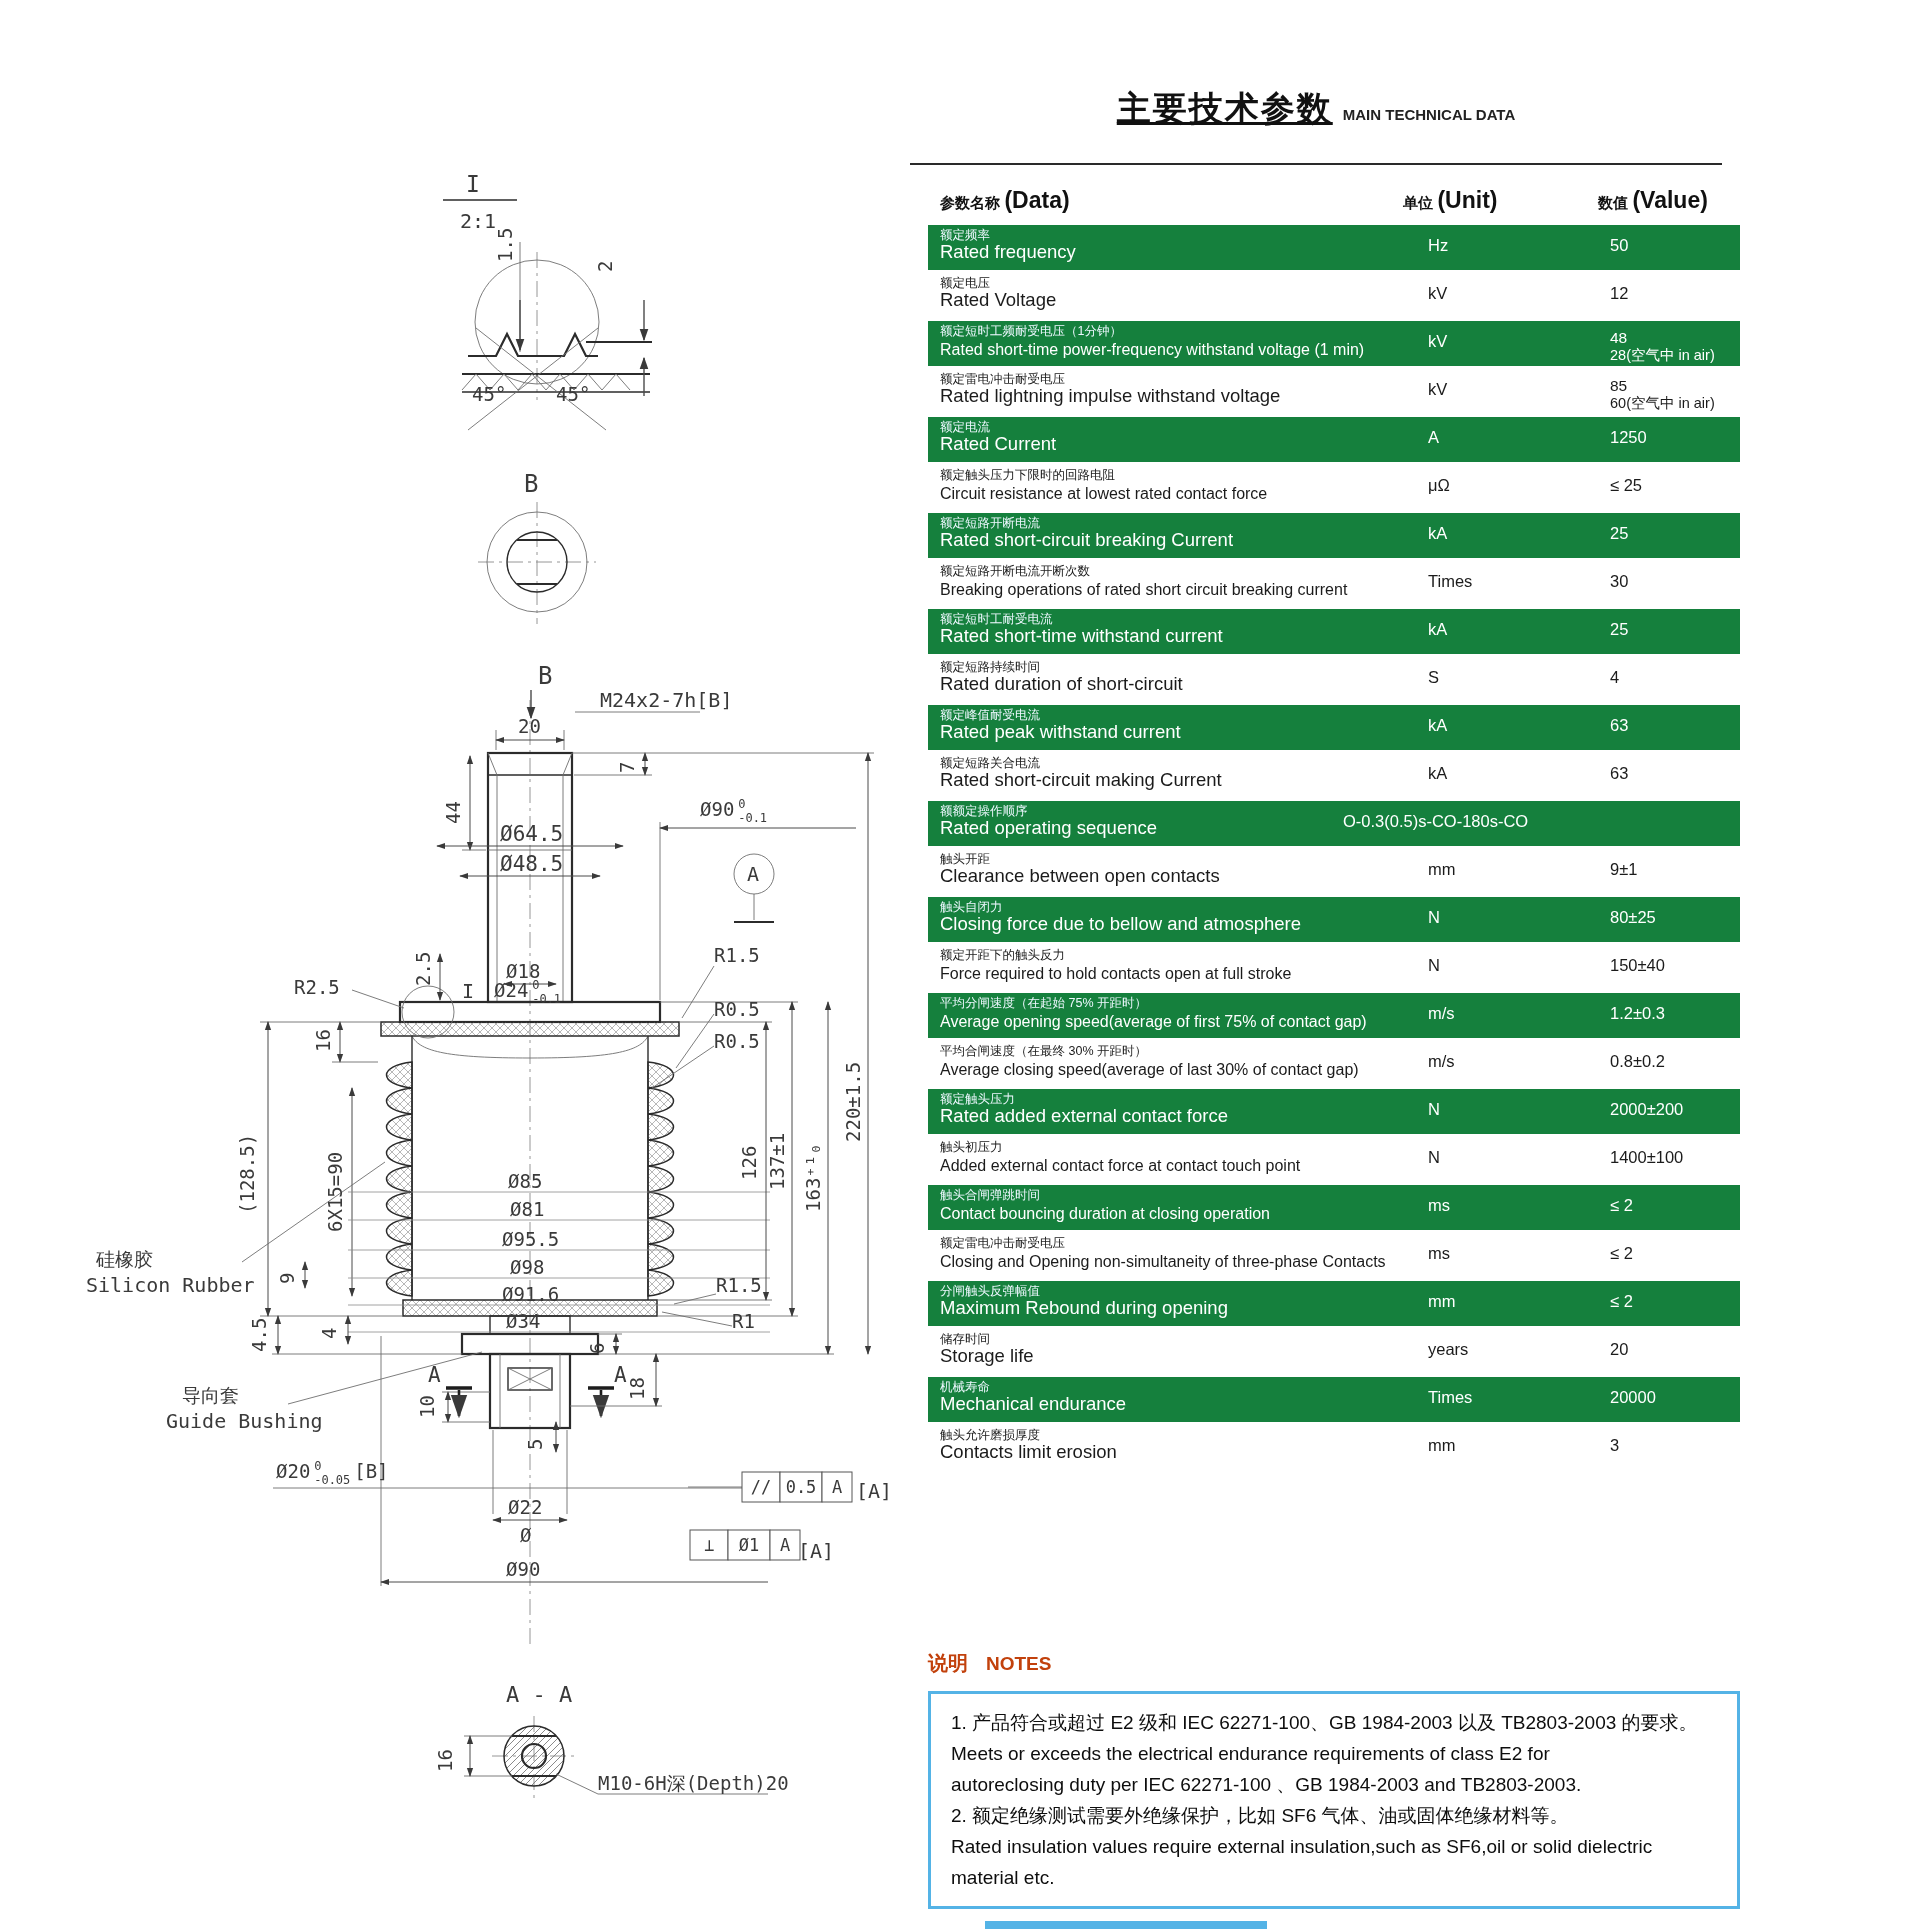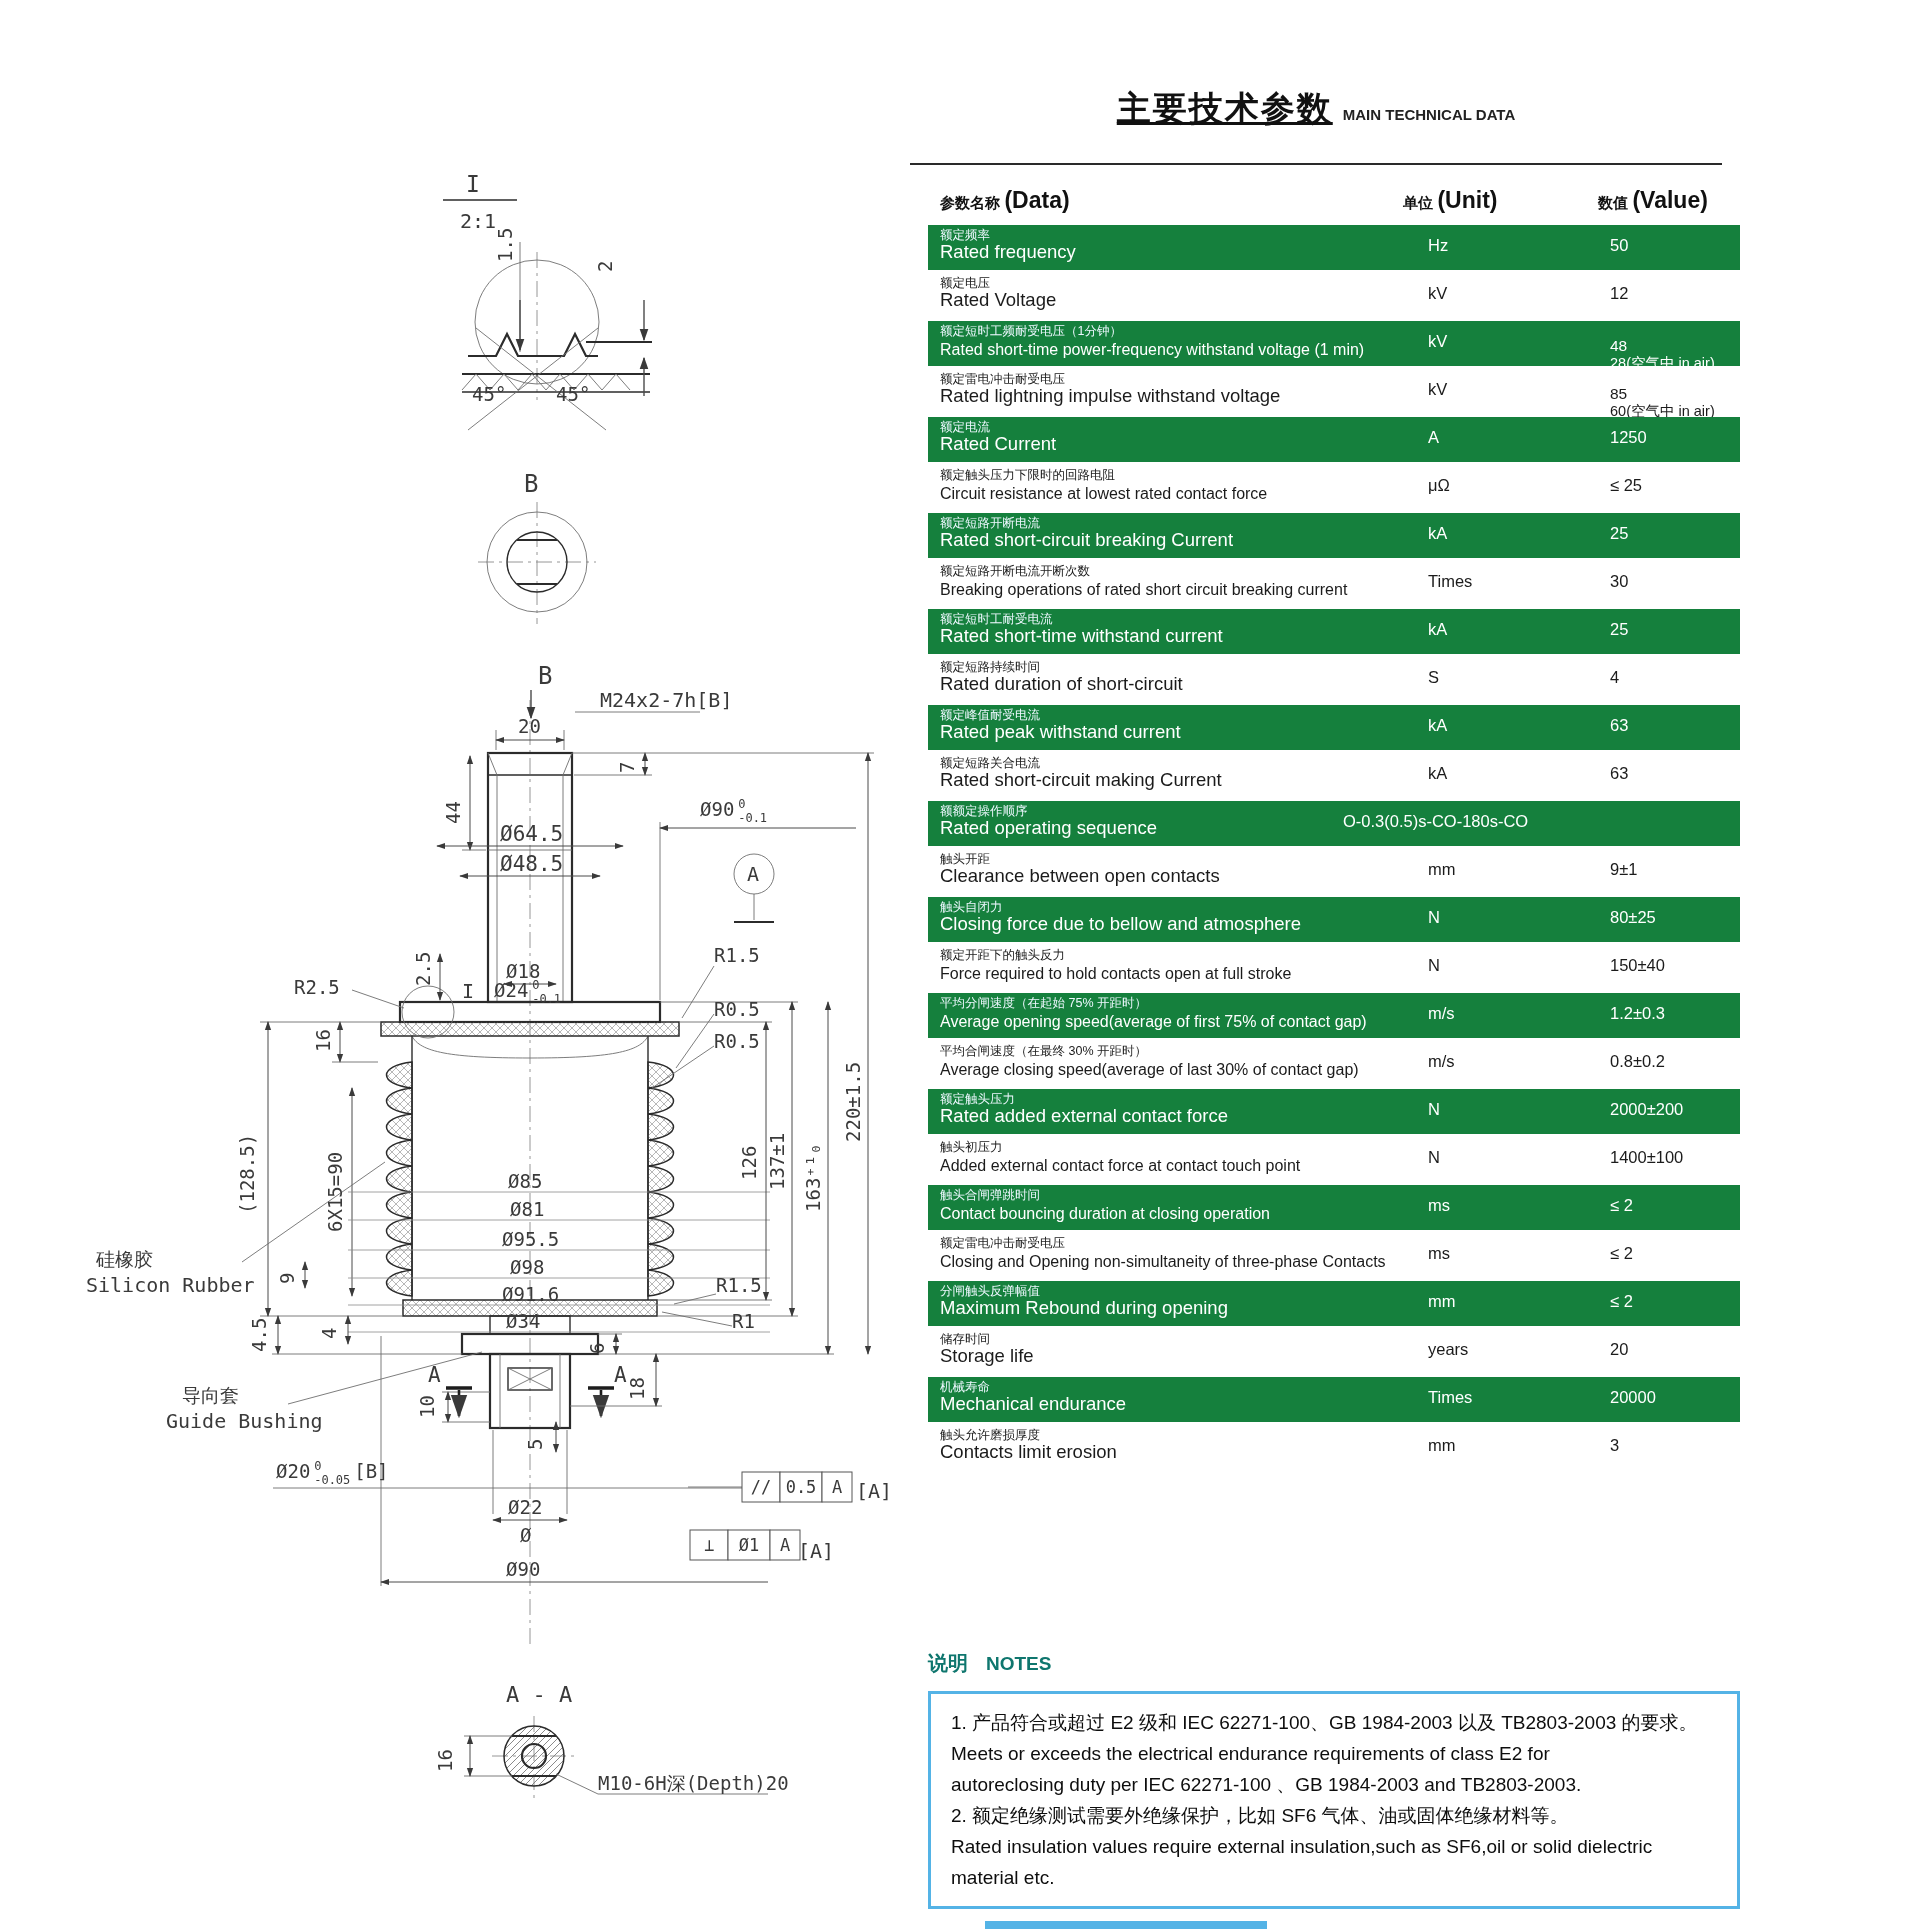--- a/index.html
+++ b/index.html
@@ -38,27 +38,27 @@
   .col-headers .big{font-size:23px;font-weight:800;}
   #rows .row{position:relative;height:45px;margin-bottom:3px;color:#1b1b1b;}
   #rows .row.hl{background:#15803d;color:#ffffff;}
   #rows .row .name{position:absolute;left:12px;top:3px;right:320px;line-height:1.12;}
   #rows .row .zh{font-size:12.5px;display:block;}
   #rows .row.hl .zh{color:#eef8ff;}
   #rows .row .en{font-size:18.5px;display:block;white-space:nowrap;}
   #rows .row .en.small{font-size:16px;padding-top:3px;}
   #rows .row .unit{position:absolute;left:500px;top:11px;font-size:16.5px;white-space:nowrap;}
   #rows .row .val{position:absolute;left:682px;top:11px;font-size:16.5px;line-height:1.18;white-space:nowrap;}
-  #rows .row .val.two{top:16px;font-size:15.5px;}
+  #rows .row .val.two{top:8px;font-size:15.5px;}
   #rows .row .val .v2{display:block;font-size:14.5px;}
   #rows .row .val.span{left:415px;}
 
   
   .notes{margin-top:180px;}
-  .notes-head{font-weight:800;font-size:20px;color:#0f766e;}
+  .notes-head{font-weight:800;font-size:20px;color:#c2410c;}
   .notes-head .en{margin-left:18px;font-size:19px;}
   .notes-box{margin-top:14px;border:3px solid #54b3e6;padding:13px 20px;
              font-size:19px;line-height:31px;color:#0d0d0d;}
   .notes-box p{margin:0;}
 
   .bottom-bar{position:absolute;left:985px;top:1921px;width:282px;height:8px;background:#54b3e6;}
 </style>
 </head>
 <body>
 

